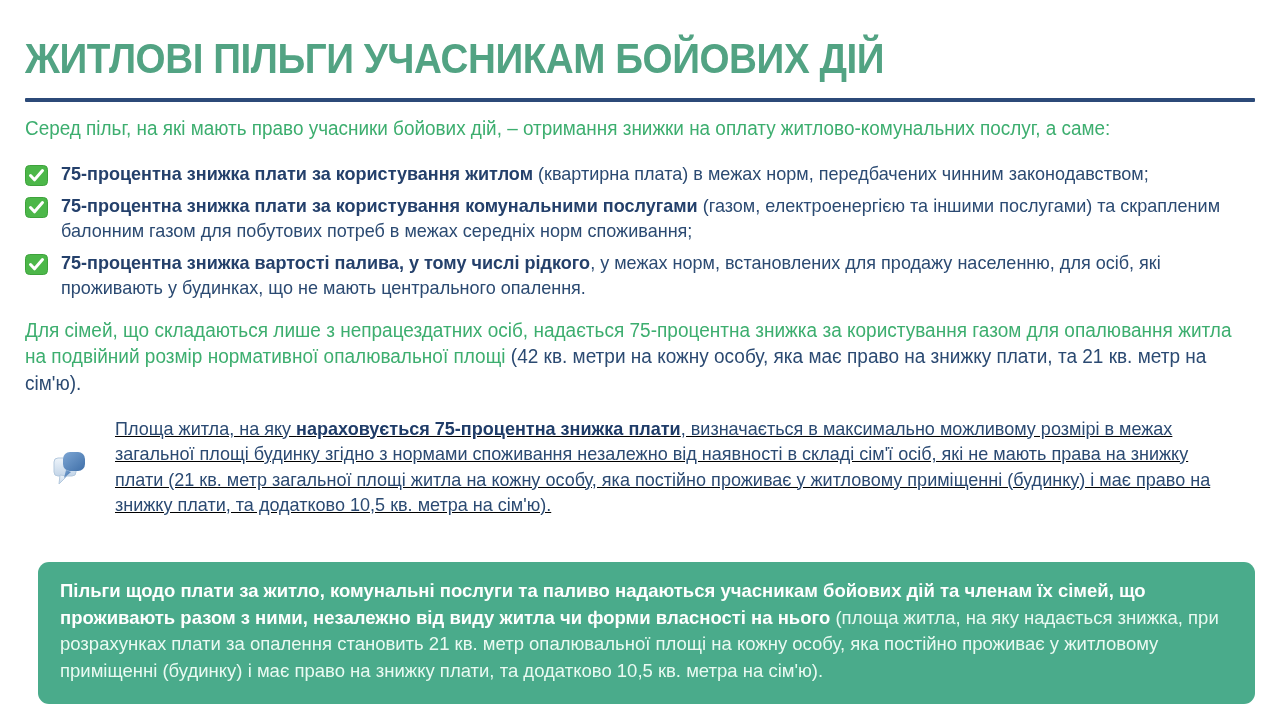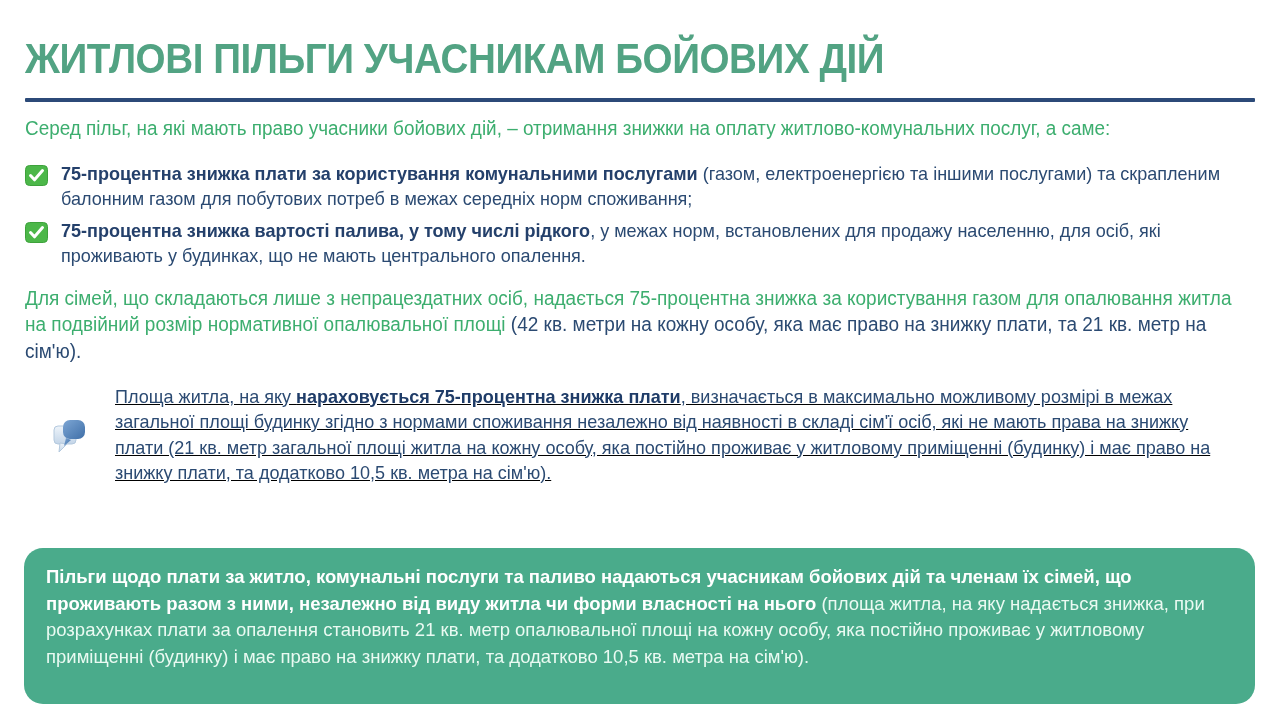--- a/index.html
+++ b/index.html
@@ -122,26 +122,26 @@
     width: 1190px;
   }
   .note-text b {
     font-weight: bold;
     color: #1f3c68;
   }
 
   
   .callout {
     position: absolute;
-    left: 24px;
+    left: 38px;
     right: 25px;
     bottom: 20px;
     background: #4aab8b;
-    border-radius: 19px;
-    padding: 16px 22px 34px 22px;
+    border-radius: 11px;
+    padding: 16px 22px 20px 22px;
     box-sizing: border-box;
   }
   .callout-text {
     font-size: 18.5px;
     line-height: 26.5px;
     color: #ffffff;
     transform: scaleX(0.975);
     transform-origin: left top;
     width: 1205px;
   }
@@ -159,20 +159,29 @@
 <div class="page">
 
   <h1 class="title">ЖИТЛОВІ ПІЛЬГИ УЧАСНИКАМ БОЙОВИХ ДІЙ</h1>
 
   <div class="divider"></div>
 
   <p class="intro">Серед пільг, на які мають право учасники бойових дій, – отримання знижки на оплату житлово-комунальних послуг, а саме:</p>
 
   <div class="bullet-list">
 
+    <div class="bullet">
+      <span class="check-icon">
+        <svg viewBox="0 0 23 21" width="23" height="21" xmlns="http://www.w3.org/2000/svg">
+          <rect x="0.5" y="0.5" width="22" height="20" rx="4" ry="4" fill="#4cb749" stroke="#3ea23c" stroke-width="1"></rect>
+          <path d="M5.5 10.5 L9.5 14.8 L17.5 5.6" fill="none" stroke="#ffffff" stroke-width="3" stroke-linecap="round" stroke-linejoin="round"></path>
+        </svg>
+      </span>
+      <span class="bullet-text"><b>75-процентна знижка плати за користування житлом</b><span> (квартирна плата) в межах норм, передбачених чинним законодавством;</span></span>
+    </div>
 
     <div class="bullet">
       <span class="check-icon">
         <svg viewBox="0 0 23 21" width="23" height="21" xmlns="http://www.w3.org/2000/svg">
           <rect x="0.5" y="0.5" width="22" height="20" rx="4" ry="4" fill="#4cb749" stroke="#3ea23c" stroke-width="1"></rect>
           <path d="M5.5 10.5 L9.5 14.8 L17.5 5.6" fill="none" stroke="#ffffff" stroke-width="3" stroke-linecap="round" stroke-linejoin="round"></path>
         </svg>
       </span>
       <span class="bullet-text"><b>75-процентна знижка плати за користування комунальними послугами</b><span> (газом, електроенергією та іншими послугами) та скрапленим балонним газом для побутових потреб в межах середніх норм споживання;</span></span>
     </div>

